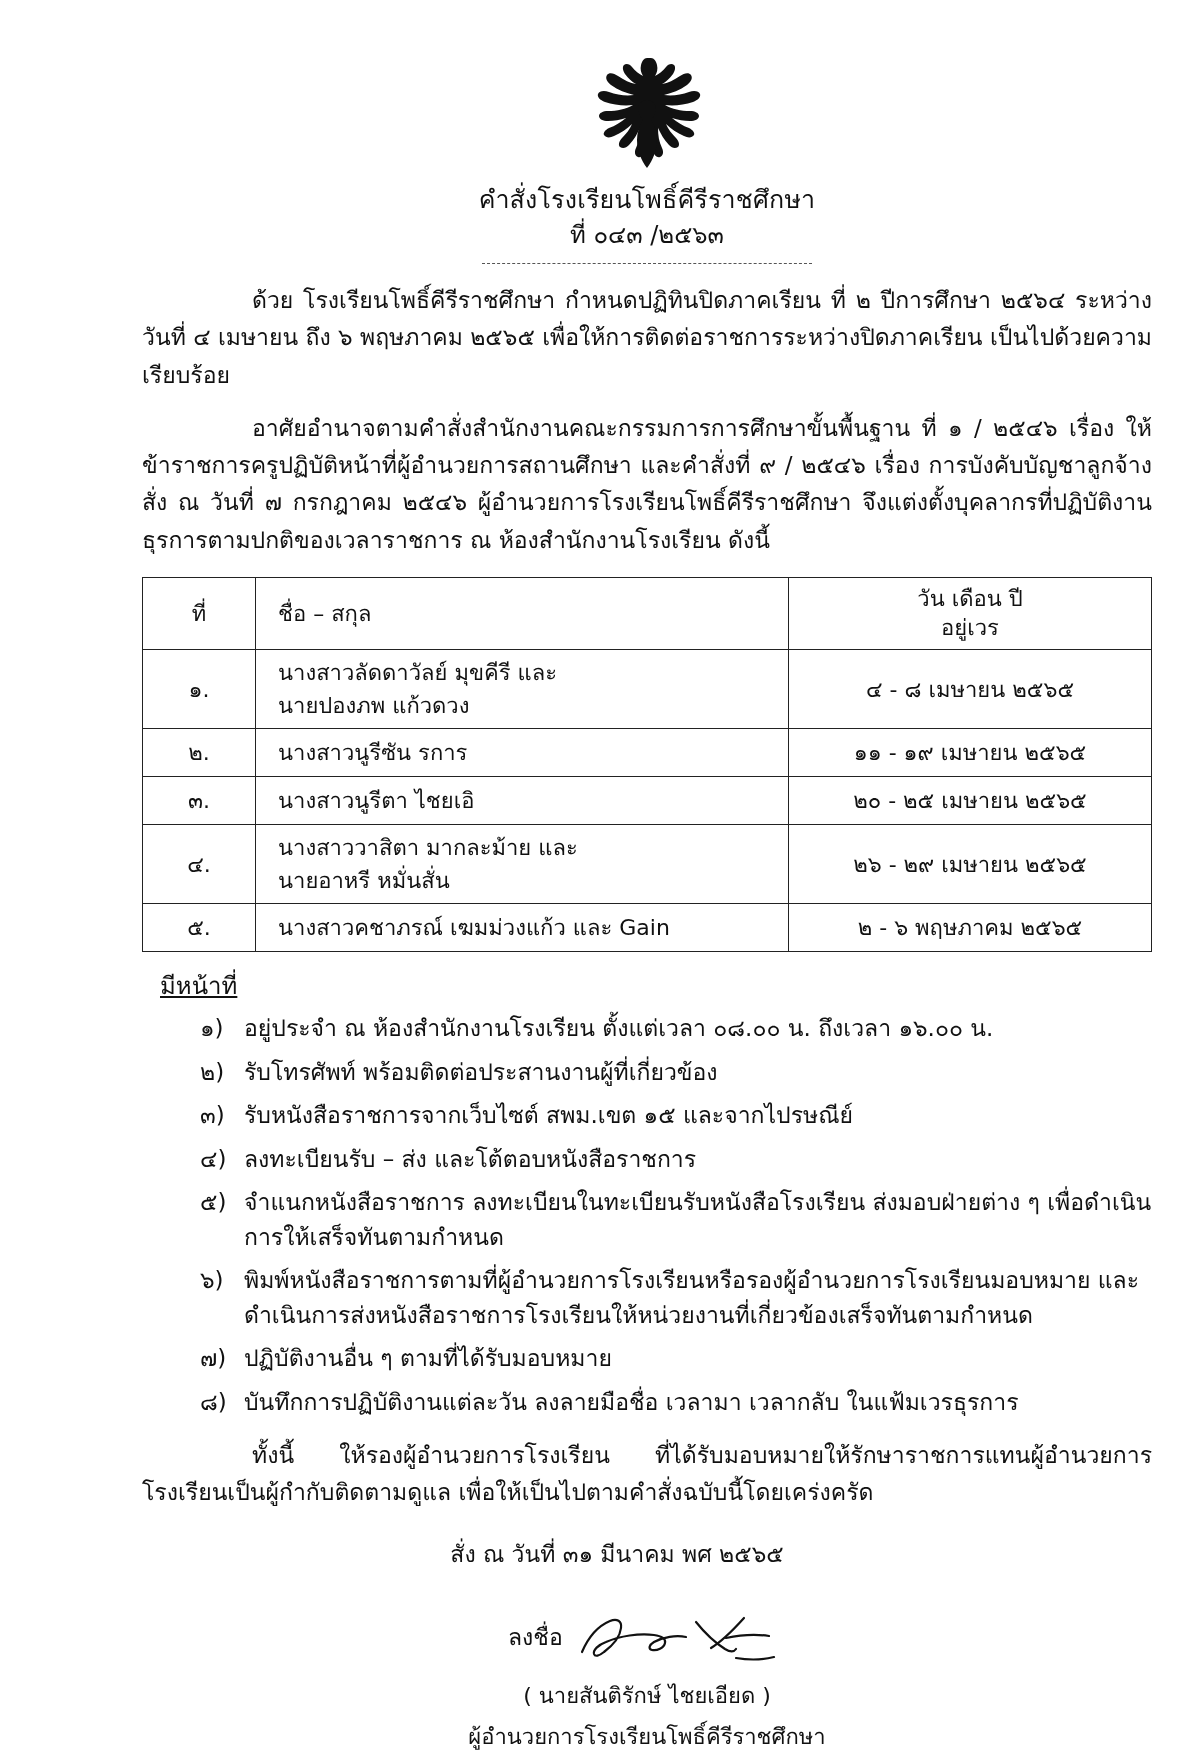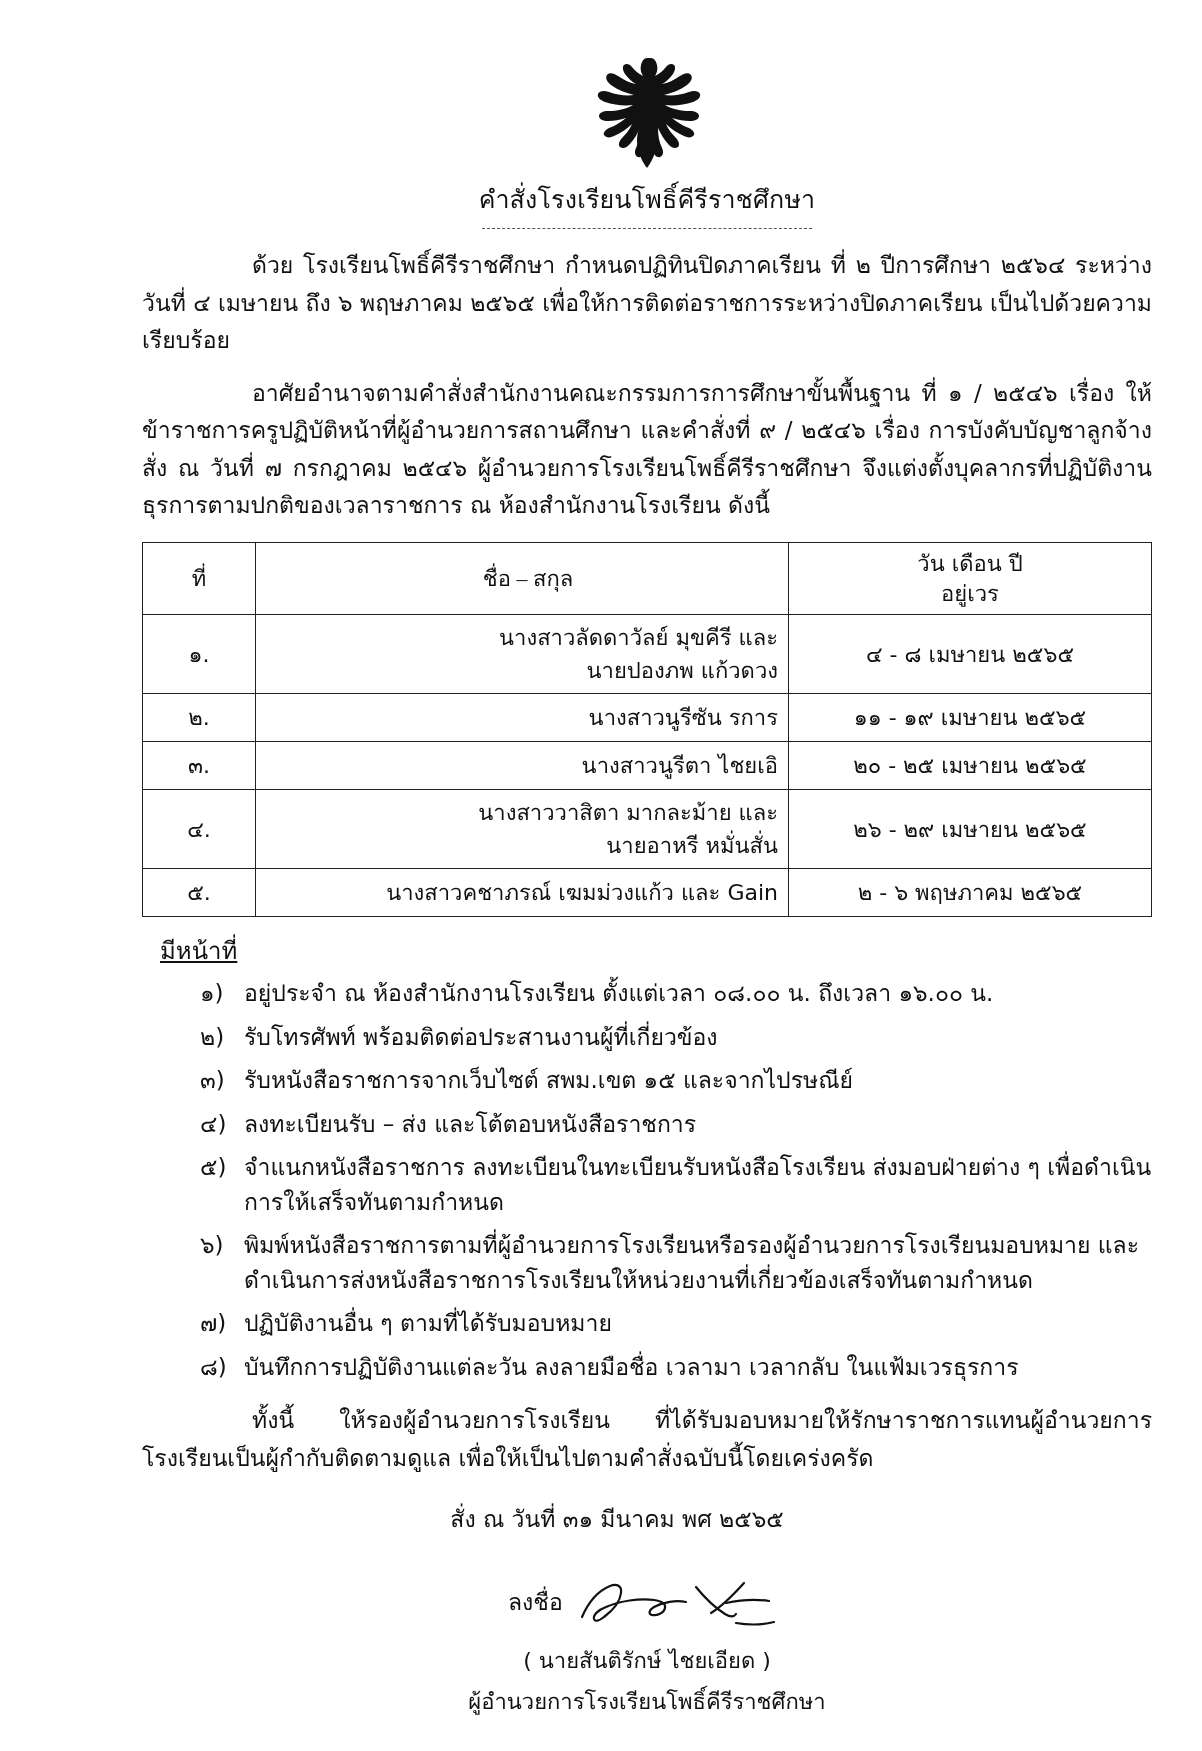--- a/index.html
+++ b/index.html
@@ -84,21 +84,21 @@
   table.duty td {
     border: 1.5px solid #222;
     padding: 6px 10px;
   }
   table.duty th {
     font-weight: normal;
     text-align: center;
     line-height: 1.35;
   }
   .col-no   { width: 92px;  text-align: center; }
-  .col-name { width: 500px; text-align: right; padding-left: 22px !important; }
+  .col-name { width: 500px; text-align: left; padding-left: 22px !important; }
   .col-date { text-align: center; }
   td.col-no { text-align: center; }
   .cell-lines { line-height: 1.5; }
 
   
   .duties-head {
     font-size: 24px;
     text-decoration: underline;
     margin: 14px 0 6px 18px;
   }
@@ -181,32 +181,33 @@
       <svg class="emblem" viewBox="0 0 120 122">
         <g fill="#111">
           <path d="M60 6c-3 0-5 3-6 7-1 4 0 8 2 11-4-2-8-5-11-9-2-3-6-4-8-2s-1 6 1 9c3 4 7 8 11 10-6-1-12-4-18-8-4-3-9-4-11-1s0 7 4 10c7 5 15 8 23 10-8 1-17 0-25-3-5-2-10-1-11 2s2 6 7 8c9 3 19 4 28 3-7 4-16 6-25 6-5 0-9 2-9 5s4 5 9 5c6 0 12-1 18-3-5 4-11 8-17 10-4 2-6 5-5 7 2 3 6 3 10 1 7-3 13-7 18-12-2 5-6 10-10 14-3 3-4 7-2 9 3 2 6 1 9-2 5-5 8-11 11-17 0 7-1 14-4 20-2 4-1 8 2 9 3 1 6-2 7-6 2-6 3-13 3-20 2 7 3 14 5 20 1 4 4 7 7 6 3-1 4-5 2-9-3-6-4-13-4-20 3 6 6 12 11 17 3 3 6 4 9 2 2-2 1-6-2-9-4-4-8-9-10-14 5 5 11 9 18 12 4 2 8 2 10-1 1-2-1-5-5-7-6-2-12-6-17-10 6 2 12 3 18 3 5 0 9-2 9-5s-4-5-9-5c-9 0-18-2-25-6 9 1 19 0 28-3 5-2 8-5 7-8s-6-4-11-2c-8 3-17 4-25 3 8-2 16-5 23-10 4-3 6-7 4-10s-7-2-11 1c-6 4-12 7-18 8 4-2 8-6 11-10 2-3 3-7 1-9s-6-1-8 2c-3 4-7 7-11 9 2-3 3-7 2-11-1-4-3-7-6-7z"></path>
           <path d="M60 48c-5 0-9 4-9 9 0 4 2 8 5 11-4 6-6 13-6 20 0 10 4 20 10 28 6-8 10-18 10-28 0-7-2-14-6-20 3-3 5-7 5-11 0-5-4-9-9-9z" fill="#111"></path>
         </g>
       </svg>
     </div>
 
     <div class="title-block">
       <div class="doc-title">คำสั่งโรงเรียนโพธิ์คีรีราชศึกษา</div>
+      <div class="doc-number">ที่ ๐๔๓ /๒๕๖๓</div>
     </div>
     <div class="rule"></div>
 
     <p class="body"><span class="ind"></span><span>ด้วย  โรงเรียนโพธิ์คีรีราชศึกษา  กำหนดปฏิทินปิดภาคเรียน ที่ ๒ ปีการศึกษา ๒๕๖๔  ระหว่างวันที่ ๔ เมษายน ถึง ๖ พฤษภาคม ๒๕๖๕ เพื่อให้การติดต่อราชการระหว่างปิดภาคเรียน เป็นไปด้วยความเรียบร้อย</span></p>
 
     <p class="body"><span class="ind"></span><span>อาศัยอำนาจตามคำสั่งสำนักงานคณะกรรมการการศึกษาขั้นพื้นฐาน ที่ ๑ / ๒๕๔๖  เรื่อง ให้ข้าราชการครูปฏิบัติหน้าที่ผู้อำนวยการสถานศึกษา  และคำสั่งที่  ๙ / ๒๕๔๖  เรื่อง  การบังคับบัญชาลูกจ้าง สั่ง ณ วันที่ ๗ กรกฎาคม ๒๕๔๖ ผู้อำนวยการโรงเรียนโพธิ์คีรีราชศึกษา จึงแต่งตั้งบุคลากรที่ปฏิบัติงานธุรการตามปกติของเวลาราชการ ณ  ห้องสำนักงานโรงเรียน   ดังนี้</span></p>
 
     <table class="duty">
       <thead>
         <tr>
           <th class="col-no">ที่</th>
-          <th class="col-name" style="text-align:center;font-family:Liberation Serif, serif;">ชื่อ – สกุล</th>
+          <th class="col-name" style="text-align:left;">ชื่อ – สกุล</th>
           <th class="col-date">
             <div>วัน เดือน ปี</div>
             <div>อยู่เวร</div>
           </th>
         </tr>
       </thead>
       <tbody>
         <tr>
           <td class="col-no">๑.</td>
           <td class="col-name cell-lines">

